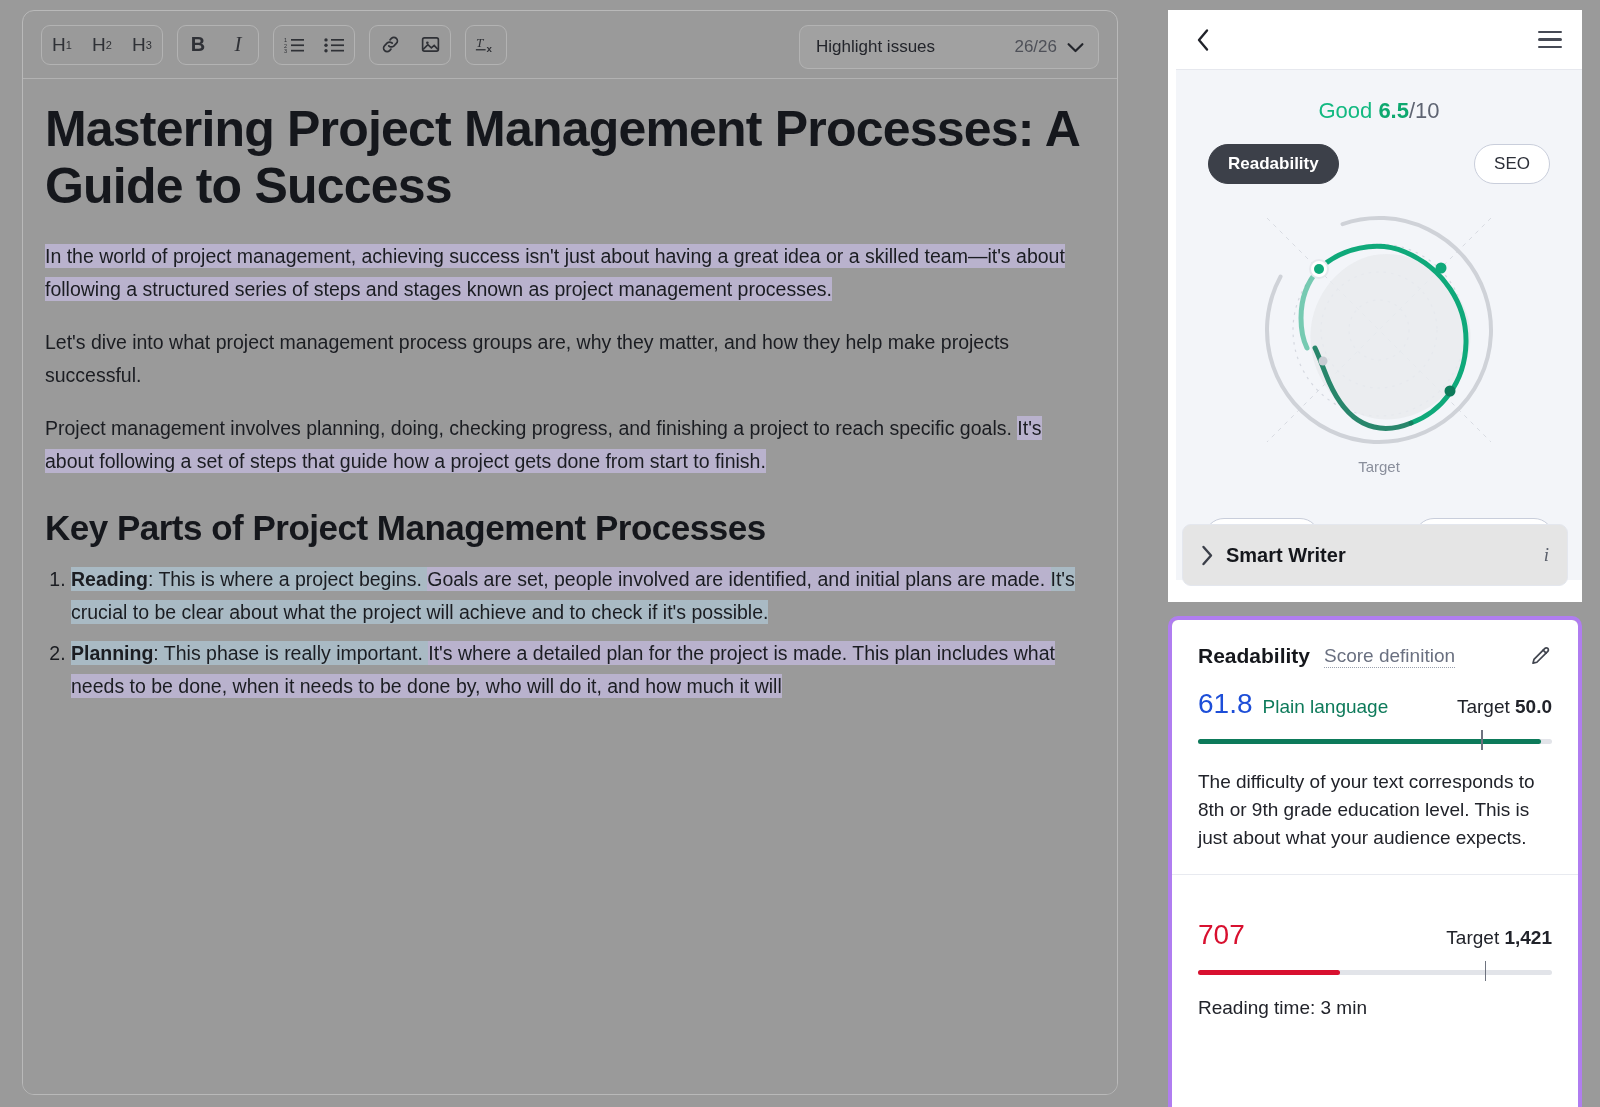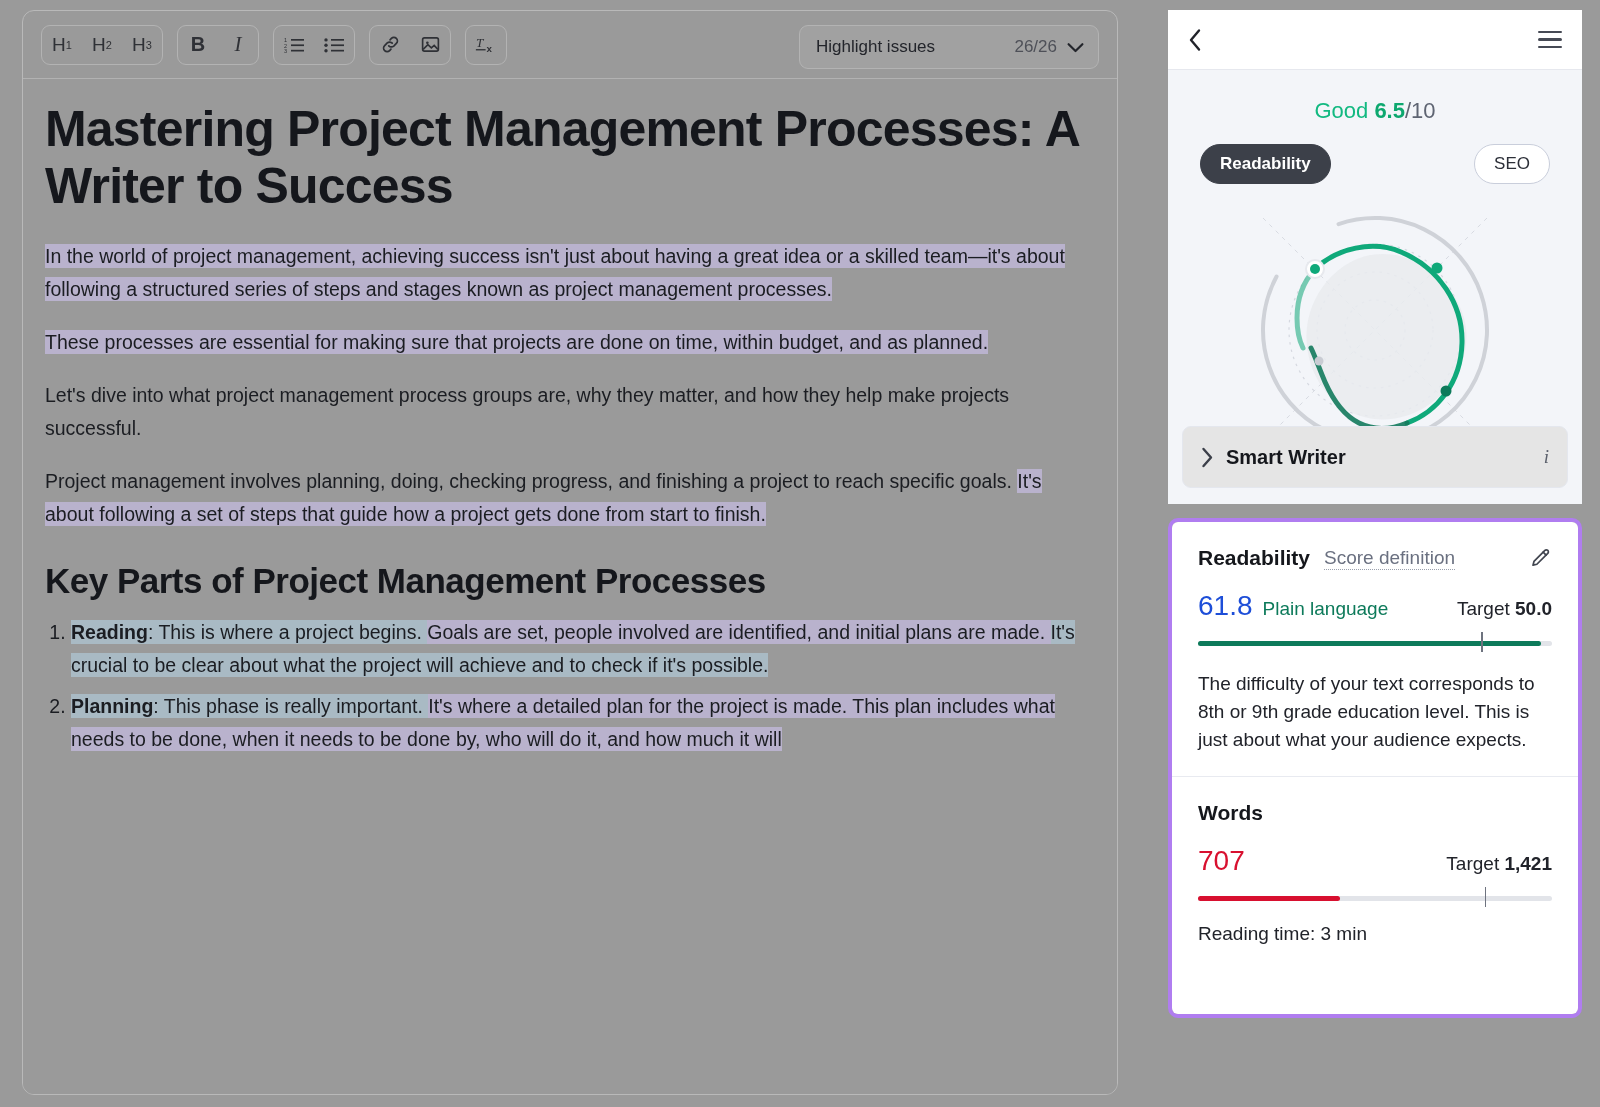--- a/index.html
+++ b/index.html
@@ -105,25 +105,26 @@
     position: absolute; right: 18px; top: 10px;
     width: 414px; height: 1087px;
   }
   .rp-card {
     background: #fff;
     border-radius: 10px;
     overflow: hidden;
     position: relative;
   }
   .rp-top {
-    height: 494px;
+    height: 592px;
     background: #fff;
     border-radius: 0;
     position: relative;
     overflow: hidden;
+    padding-left: 8px;
   }
   .rp-header {
     height: 60px;
     display: flex; align-items: center;
     padding: 0 20px;
     background: #fff;
     border-bottom: 1px solid #e6e8ee;
     position: relative;
     z-index: 3;
   }
@@ -292,24 +293,23 @@
         <span class="hs-count">26/26</span>
         <span class="hs-chev">
           <svg width="17" height="11" viewBox="0 0 17 11" fill="none" stroke="#23252b" stroke-width="2.2" stroke-linecap="round" stroke-linejoin="round">
               <path d="M1.6 2.2 8.5 9 15.4 2.2"></path>
             </svg>
         </span>
       </div>
     </div>
 
     <div class="doc">
-      <h1>Mastering Project Management Processes: A Writer to Success</h1>
+      <h1>Mastering Project Management Processes: A Guide to Success</h1>
       <div id="doc-blocks">
           <p><mark class="hl-a">In the world of project management, achieving success isn't just about having a great idea or a skilled team—it's about following a structured series of steps and stages known as project management processes.</mark></p>
-          <p><mark class="hl-a">These processes are essential for making sure that projects are done on time, within budget, and as planned.</mark></p>
           <p>Let's dive into what project management process groups are, why they matter, and how they help make projects successful.</p>
           <p>Project management involves planning, doing, checking progress, and finishing a project to reach specific goals. <mark class="hl-a">It's about following a set of steps that guide how a project gets done from start to finish.</mark></p>
           <h2>Key Parts of Project Management Processes</h2>
           <ol>
             <li><mark class="hl-b"><b>Reading</b></mark><mark class="hl-b">: This is where a project begins. </mark><mark class="hl-a">Goals are set, people involved are identified, and initial plans are made. </mark><mark class="hl-b">It's crucial to be clear about what the project will achieve and to check if it's possible.</mark></li>
             <li><mark class="hl-b"><b>Planning</b></mark><mark class="hl-b">: This phase is really important. </mark><mark class="hl-a">It's where a detailed plan for the project is made. This plan </mark><mark class="hl-a">includes what needs to be done, when it needs to be done by, who will do it, and how much it will</mark></li>
           </ol>
         </div>
       <div class="fade-bottom"></div>
     </div>
@@ -413,21 +413,20 @@
           <div class="bar-wrap">
             <div class="bar-bg"></div>
             <div class="bar-fill green" id="read-fill" style="width: 97%;"></div>
             <div class="bar-tick" id="read-tick" style="left: 80%;"></div>
           </div>
 
           <div class="rb-desc">The difficulty of your text corresponds to 8th or 9th grade education level. This is just about what your audience expects.</div>
         </div>
 
         <div class="rb-sec">
-          <div class="rb-title">Words</div>
 
           <div class="rb-valrow">
             <span class="rb-val red">707</span>
             <span class="rb-target"><span>Target</span> <b>1,421</b></span>
           </div>
 
           <div class="bar-wrap">
             <div class="bar-bg"></div>
             <div class="bar-fill red" id="words-fill" style="width: 40%;"></div>
             <div class="bar-tick" id="words-tick" style="left: 81%;"></div>

